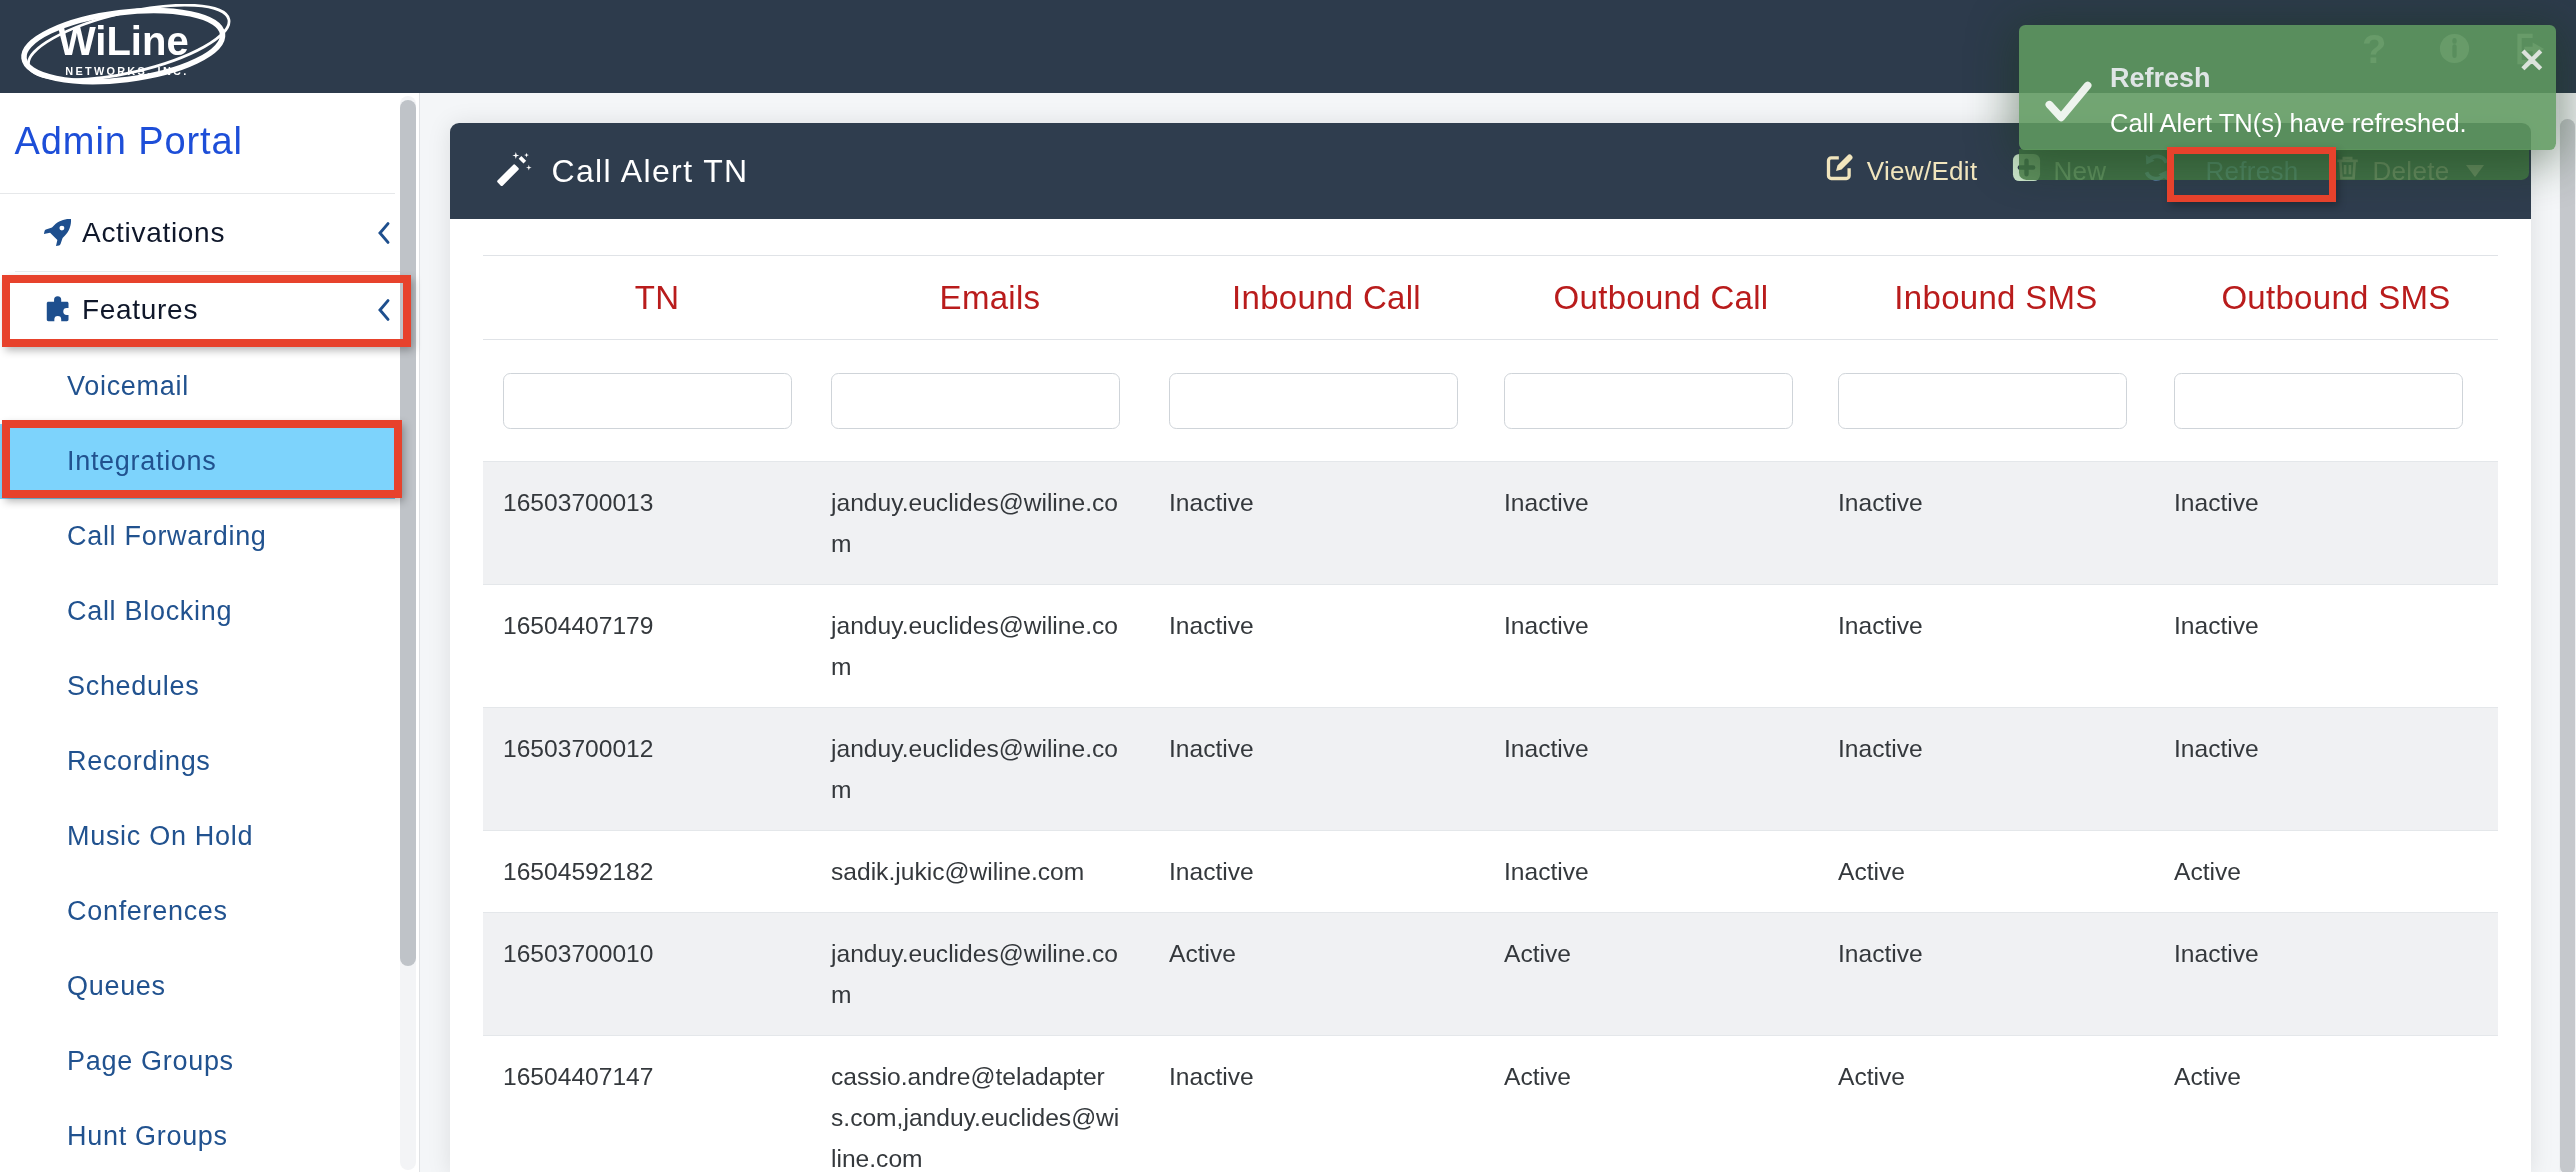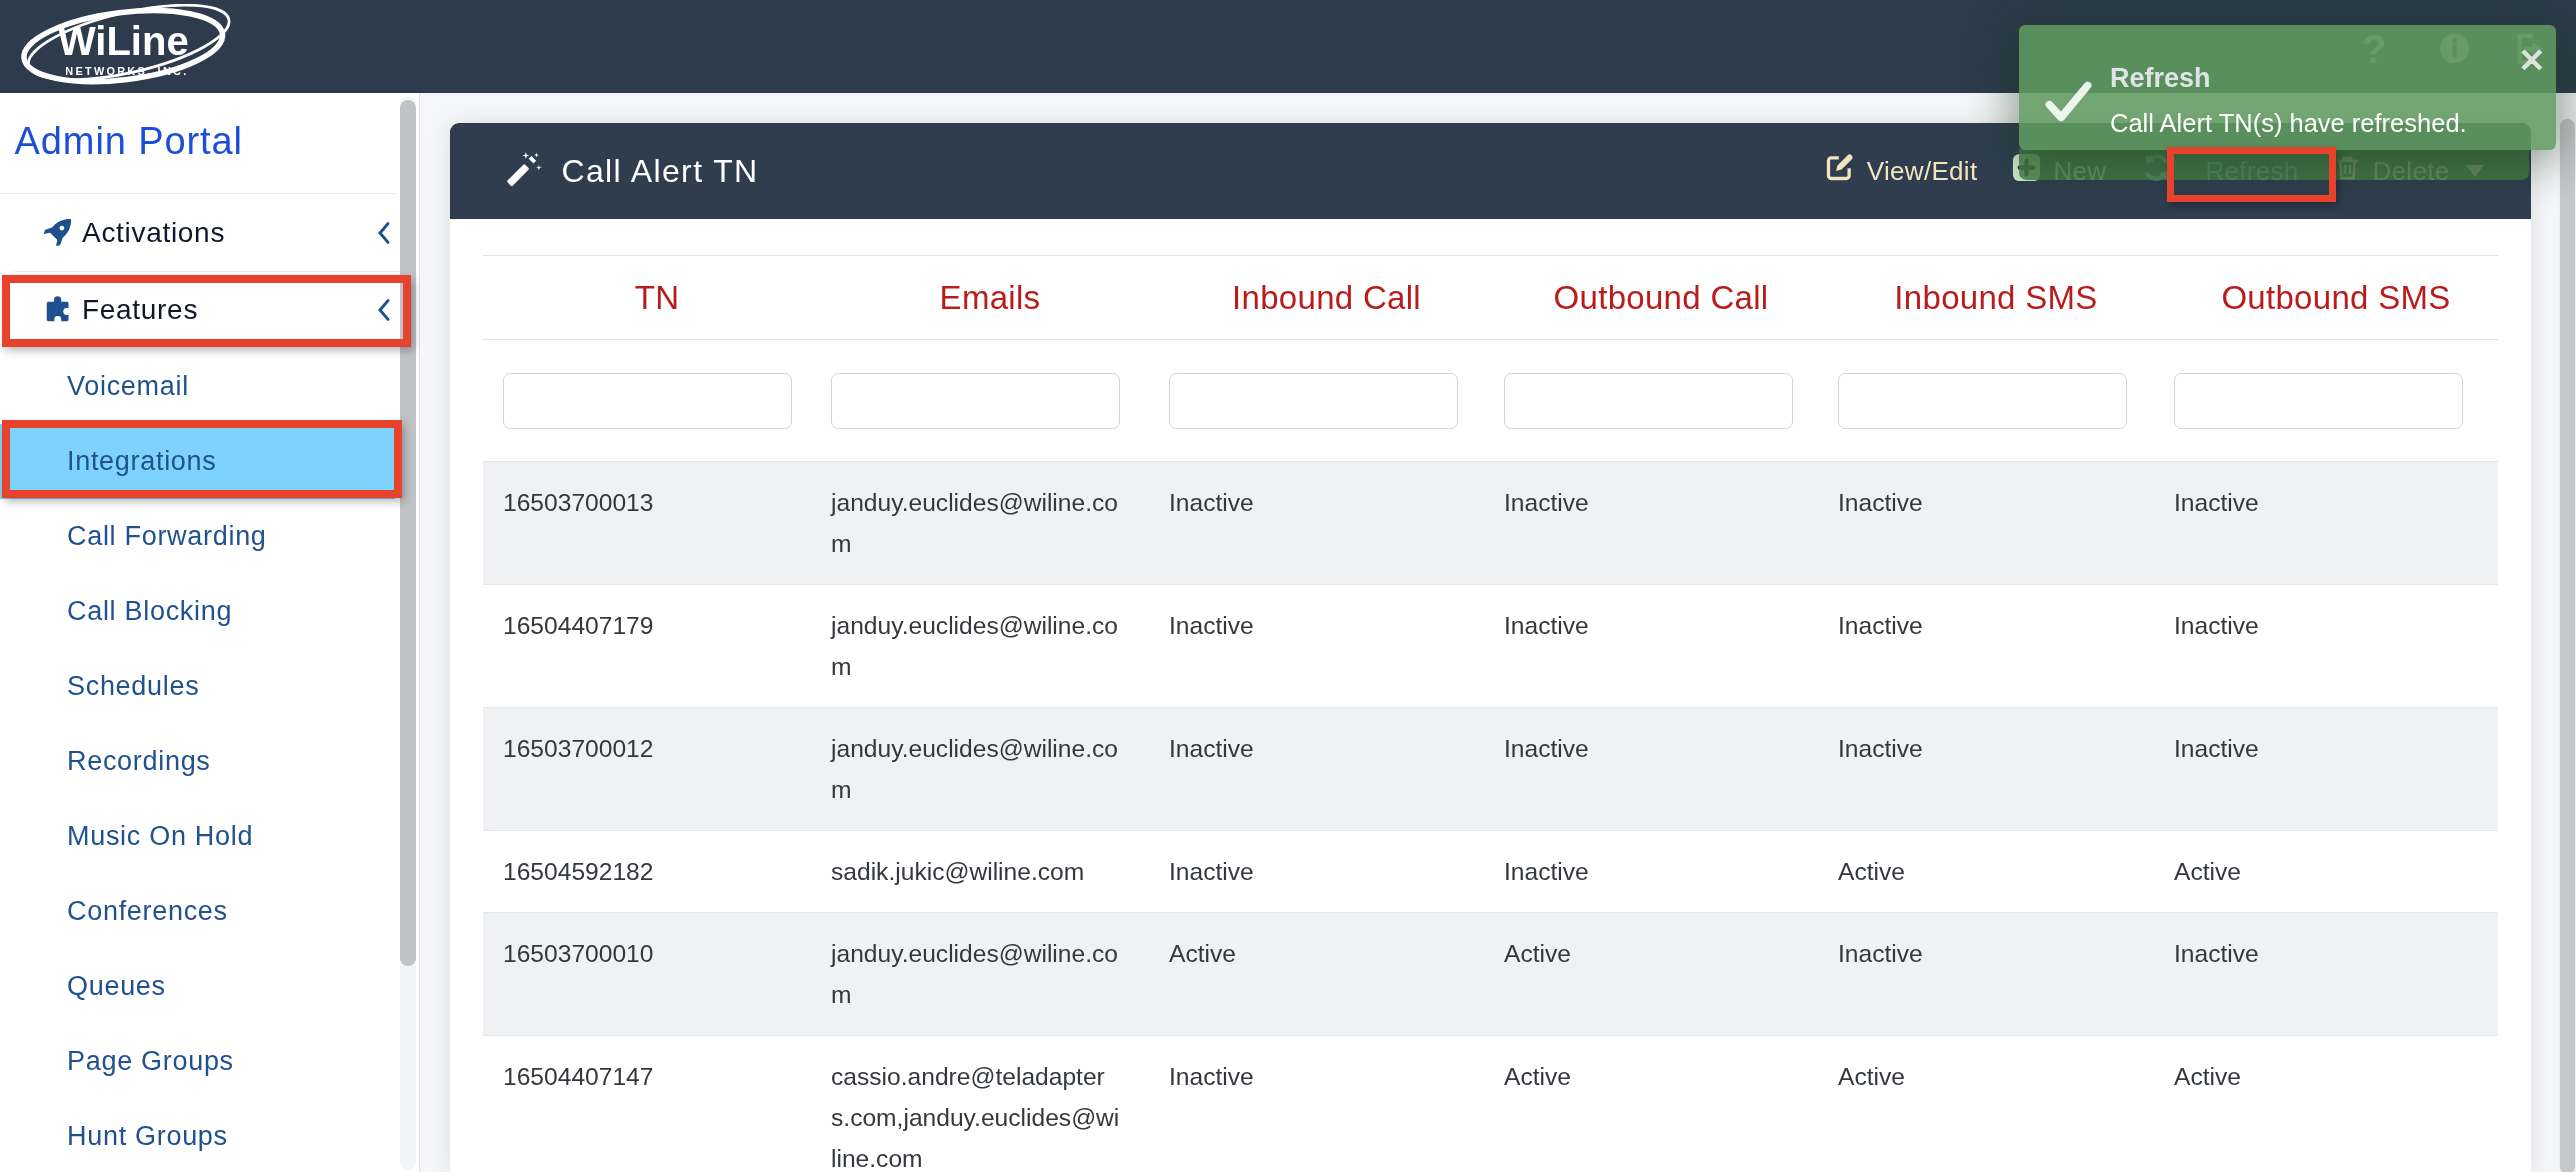--- a/index.html
+++ b/index.html
@@ -56,21 +56,21 @@
 
   
   .page-scroll { position:absolute; left:2559px; top:93px; width:17.3px; height:1080px; background:#eff1f3; z-index:1; }
   .page-scroll-thumb { position:absolute; left:0.9px; top:25.5px; width:15.5px; height:1055px;
     background:#c5c8cc; border-radius:7.3px; cursor:pointer; }
 
   
   .card { position:absolute; left:450px; top:123px; width:2081px; height:1050px;
     background:#ffffff; border-radius:9px 9px 0 0; box-shadow:0 1.8px 24px rgba(0,0,0,0.10); z-index:2; }
   .card-header { position:relative; height:96px; background:#2f3d4e; border-radius:9px 9px 0 0; }
-  .card-title-wrap { position:absolute; left:55px; top:0; height:96px; display:flex; align-items:center; gap:16.4px; }
+  .card-title-wrap { position:absolute; left:45px; top:0; height:96px; display:flex; align-items:center; gap:16.4px; }
   .card-title { color:#ffffff; font-size:32px; letter-spacing:1.4px; font-weight:400; }
 
   .toolbar { position:absolute; right:47px; top:0; height:96px; display:flex; align-items:center; gap:34px; }
   .tb-item { display:flex; align-items:center; gap:11px; font-size:26px; cursor:pointer; letter-spacing:0.3px; }
   .tb-viewedit { color:#f1e5bd; }
   .tb-new { color:#cfe9ce; }
   .tb-refresh { color:#74a7dd;gap:32px; }
   .tb-delete { color:#eabfc6; }
   .caret-down { width:0; height:0; border-left:9px solid transparent; border-right:9px solid transparent;
     border-top:12px solid #eabfc6; margin-left:5.5px; }

